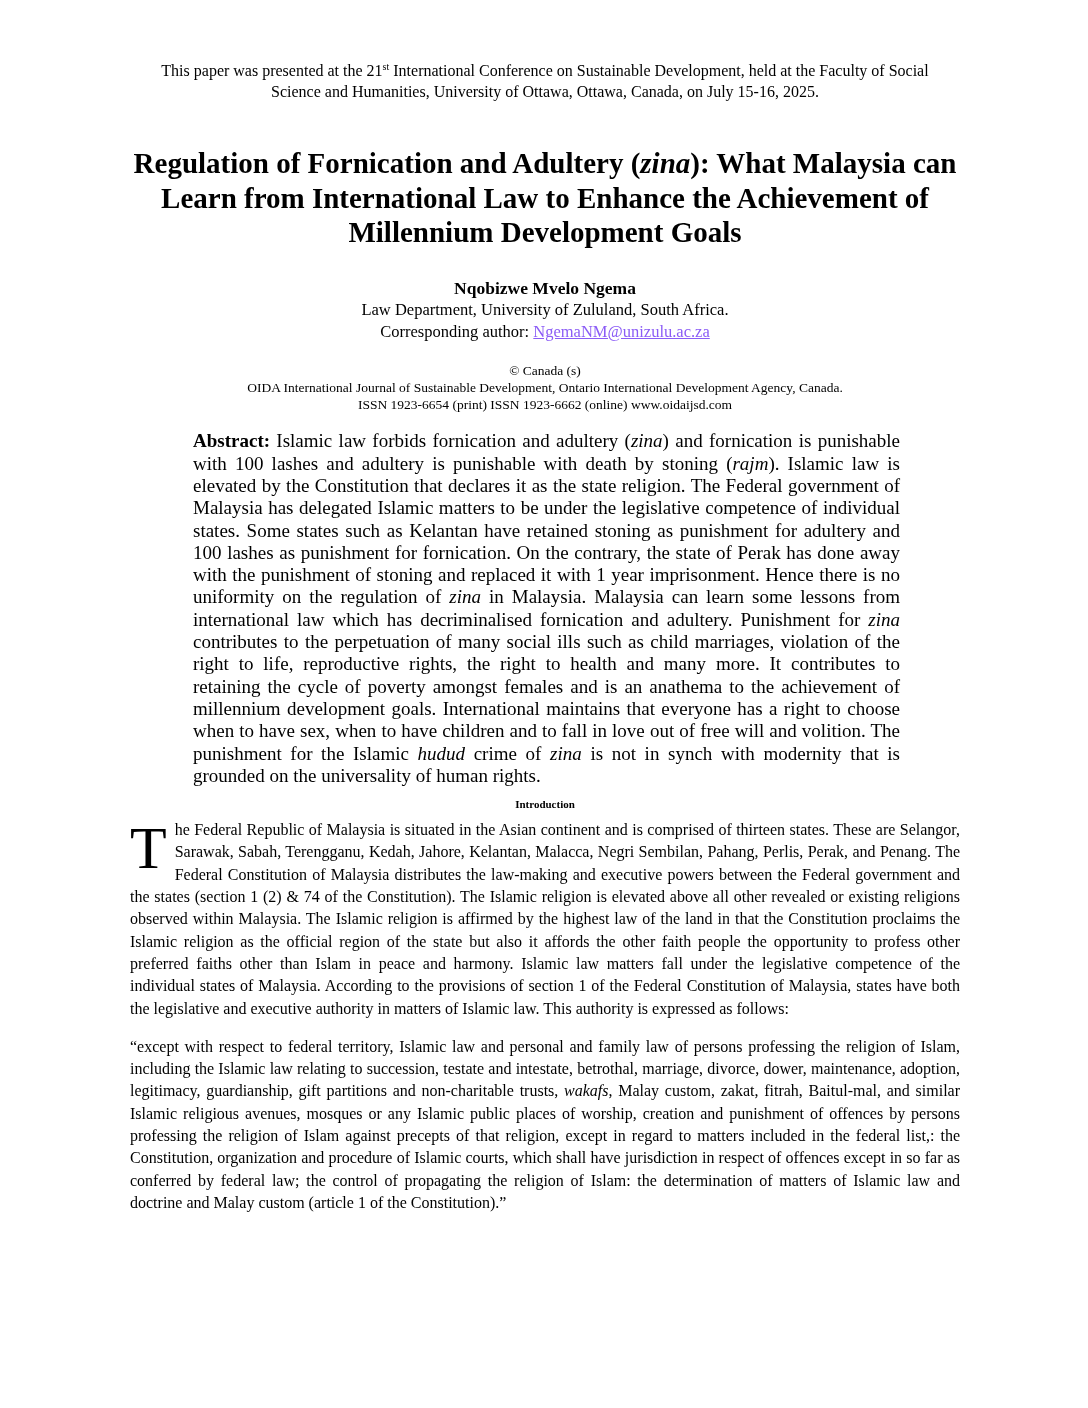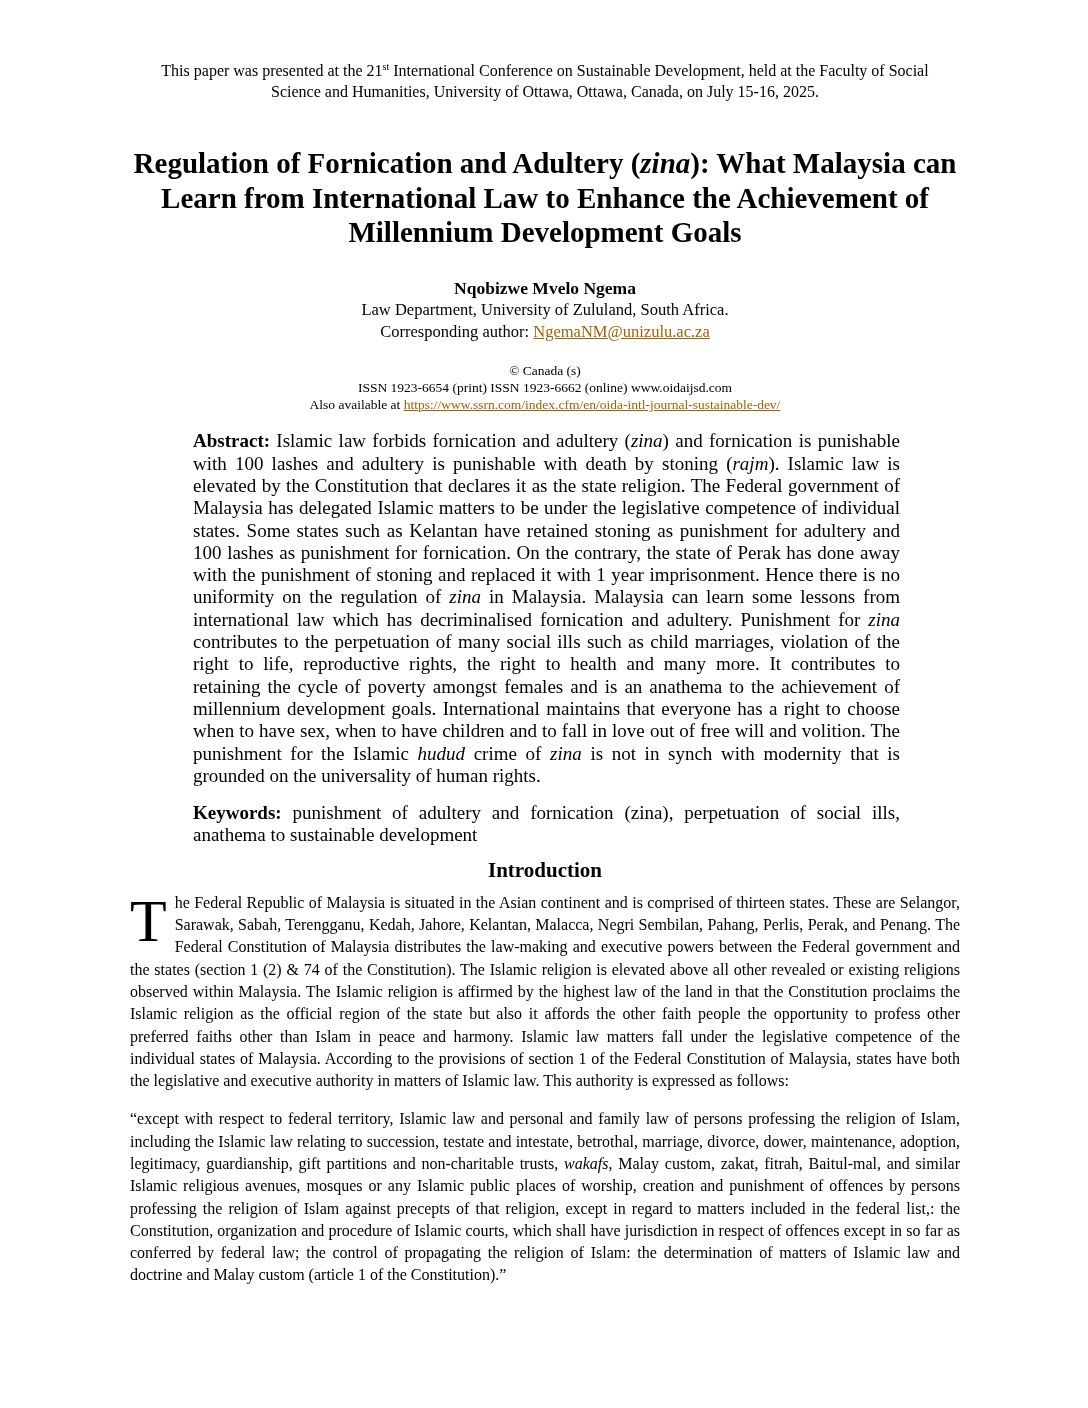--- a/index.html
+++ b/index.html
@@ -59,21 +59,21 @@
     text-align: justify;
     font-size: 19px;
     line-height: 22.3px;
   }
   .keywords-par {
     margin-top: 15px;
   }
   .section-heading {
     margin-top: 11px;
     text-align: center;
-    font-size: 21px;
+    font-size: 11px;
     font-weight: bold;
   }
   .body-par {
     margin-top: 9px;
     text-align: justify;
     font-size: 16px;
     line-height: 22.3px;
   }
   .quote-par {
     margin-top: 16px;
@@ -81,21 +81,21 @@
   .dropcap {
     float: left;
     font-size: 60px;
     line-height: 48px;
     padding: 5px 8px 2px 0;
   }
   .it { font-style: italic; }
   .bd { font-weight: bold; }
   sup { font-size: 10px; line-height: 0; }
   .doc-link {
-    color: #a16207;
+    color: #8b5cf6;
     text-decoration: underline;
     cursor: pointer;
   }
 </style>
 </head>
 <body>
 
 <div class="page">
 
   <p class="conf-note"><span>This paper was presented at the 21</span><sup>st</sup><span> International Conference on Sustainable Development, held at the Faculty of Social Science and Humanities, University of Ottawa, Ottawa, Canada, on July 15-16, 2025.</span></p>
@@ -103,27 +103,26 @@
   <h1 class="paper-title"><span>Regulation of Fornication and Adultery (</span><span class="it">zina</span><span>): What Malaysia can Learn from International Law to Enhance the Achievement of Millennium Development Goals</span></h1>
 
   <div class="author-block">
     <p class="author-name">Nqobizwe Mvelo Ngema</p>
     <p class="affiliation">Law Department, University of Zululand, South Africa.</p>
     <p class="corresponding"><span>Corresponding author: </span><a class="doc-link">NgemaNM@unizulu.ac.za</a></p>
   </div>
 
   <div class="copyright-block">
     <p>© Canada (s)</p>
+    <p>OIDA International Journal of Sustainable Development, Ontario International Development Agency, Canada.</p>
     <p>ISSN 1923-6654 (print) ISSN 1923-6662 (online) www.oidaijsd.com</p>
-    <p><span>Also available at </span><a class="doc-link">https://www.ssrn.com/index.cfm/en/oida-intl-journal-sustainable-dev/</a></p>
   </div>
 
   <p class="abstract-par"><span class="bd">Abstract:</span><span> Islamic law forbids fornication and adultery (</span><span class="it">zina</span><span>) and fornication is punishable with 100 lashes and adultery is punishable with death by stoning (</span><span class="it">rajm</span><span>). Islamic law is elevated by the Constitution that declares it as the state religion. The Federal government of Malaysia has delegated Islamic matters to be under the legislative competence of individual states. Some states such as Kelantan have retained stoning as punishment for adultery and 100 lashes as punishment for fornication. On the contrary, the state of Perak has done away with the punishment of stoning and replaced it with 1 year imprisonment. Hence there is no uniformity on the regulation of </span><span class="it">zina</span><span> in Malaysia. Malaysia can learn some lessons from international law which has decriminalised fornication and adultery. Punishment for </span><span class="it">zina</span><span> contributes to the perpetuation of many social ills such as child marriages, violation of the right to life, reproductive rights, the right to health and many more. It contributes to retaining the cycle of poverty amongst females and is an anathema to the achievement of millennium development goals. International maintains that everyone has a right to choose when to have sex, when to have children and to fall in love out of free will and volition. The punishment for the Islamic </span><span class="it">hudud</span><span> crime of </span><span class="it">zina</span><span> is not in synch with modernity that is grounded on the universality of human rights.</span></p>
 
-  <p class="abstract-par keywords-par"><span class="bd">Keywords:</span><span> punishment of adultery and fornication (zina), perpetuation of social ills, anathema to sustainable development</span></p>
 
   <h2 class="section-heading">Introduction</h2>
 
   <p class="body-par"><span class="dropcap">T</span><span>he Federal Republic of Malaysia is situated in the Asian continent and is comprised of thirteen states. These are Selangor, Sarawak, Sabah, Terengganu, Kedah, Jahore, Kelantan, Malacca, Negri Sembilan, Pahang, Perlis, Perak, and Penang. The Federal Constitution of Malaysia distributes the law-making and executive powers between the Federal government and the states (section 1 (2) &amp; 74 of the Constitution). The Islamic religion is elevated above all other revealed or existing religions observed within Malaysia. The Islamic religion is affirmed by the highest law of the land in that the Constitution proclaims the Islamic religion as the official region of the state but also it affords the other faith people the opportunity to profess other preferred faiths other than Islam in peace and harmony. Islamic law matters fall under the legislative competence of the individual states of Malaysia. According to the provisions of section 1 of the Federal Constitution of Malaysia, states have both the legislative and executive authority in matters of Islamic law. This authority is expressed as follows:</span></p>
 
   <p class="body-par quote-par"><span>“except with respect to federal territory, Islamic law and personal and family law of persons professing the religion of Islam, including the Islamic law relating to succession, testate and intestate, betrothal, marriage, divorce, dower, maintenance, adoption, legitimacy, guardianship, gift partitions and non-charitable trusts, </span><span class="it">wakafs</span><span>, Malay custom, zakat, fitrah, Baitul-mal, and similar Islamic religious avenues, mosques or any Islamic public places of worship, creation and punishment of offences by persons professing the religion of Islam against precepts of that religion, except in regard to matters included in the federal list,: the Constitution, organization and procedure of Islamic courts, which shall have jurisdiction in respect of offences except in so far as conferred by federal law; the control of propagating the religion of Islam: the determination of matters of Islamic law and doctrine and Malay custom (article 1 of the Constitution).”</span></p>
 
 </div>
 
 </body></html>

